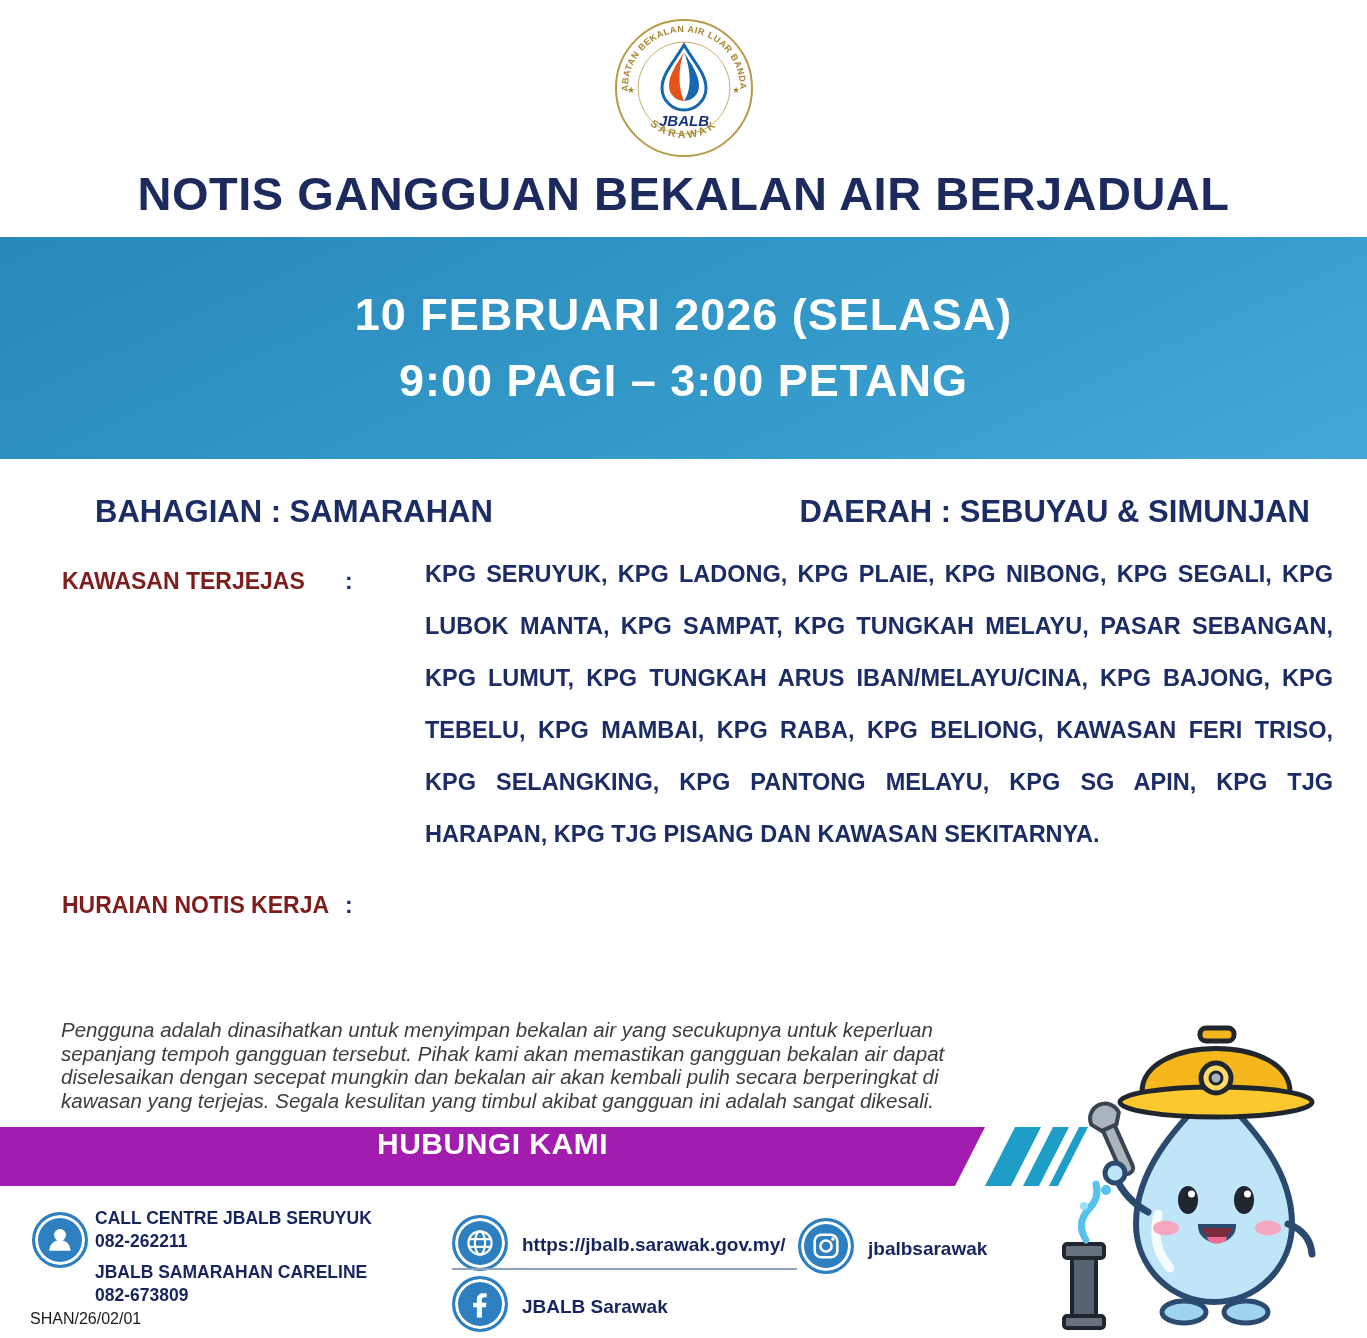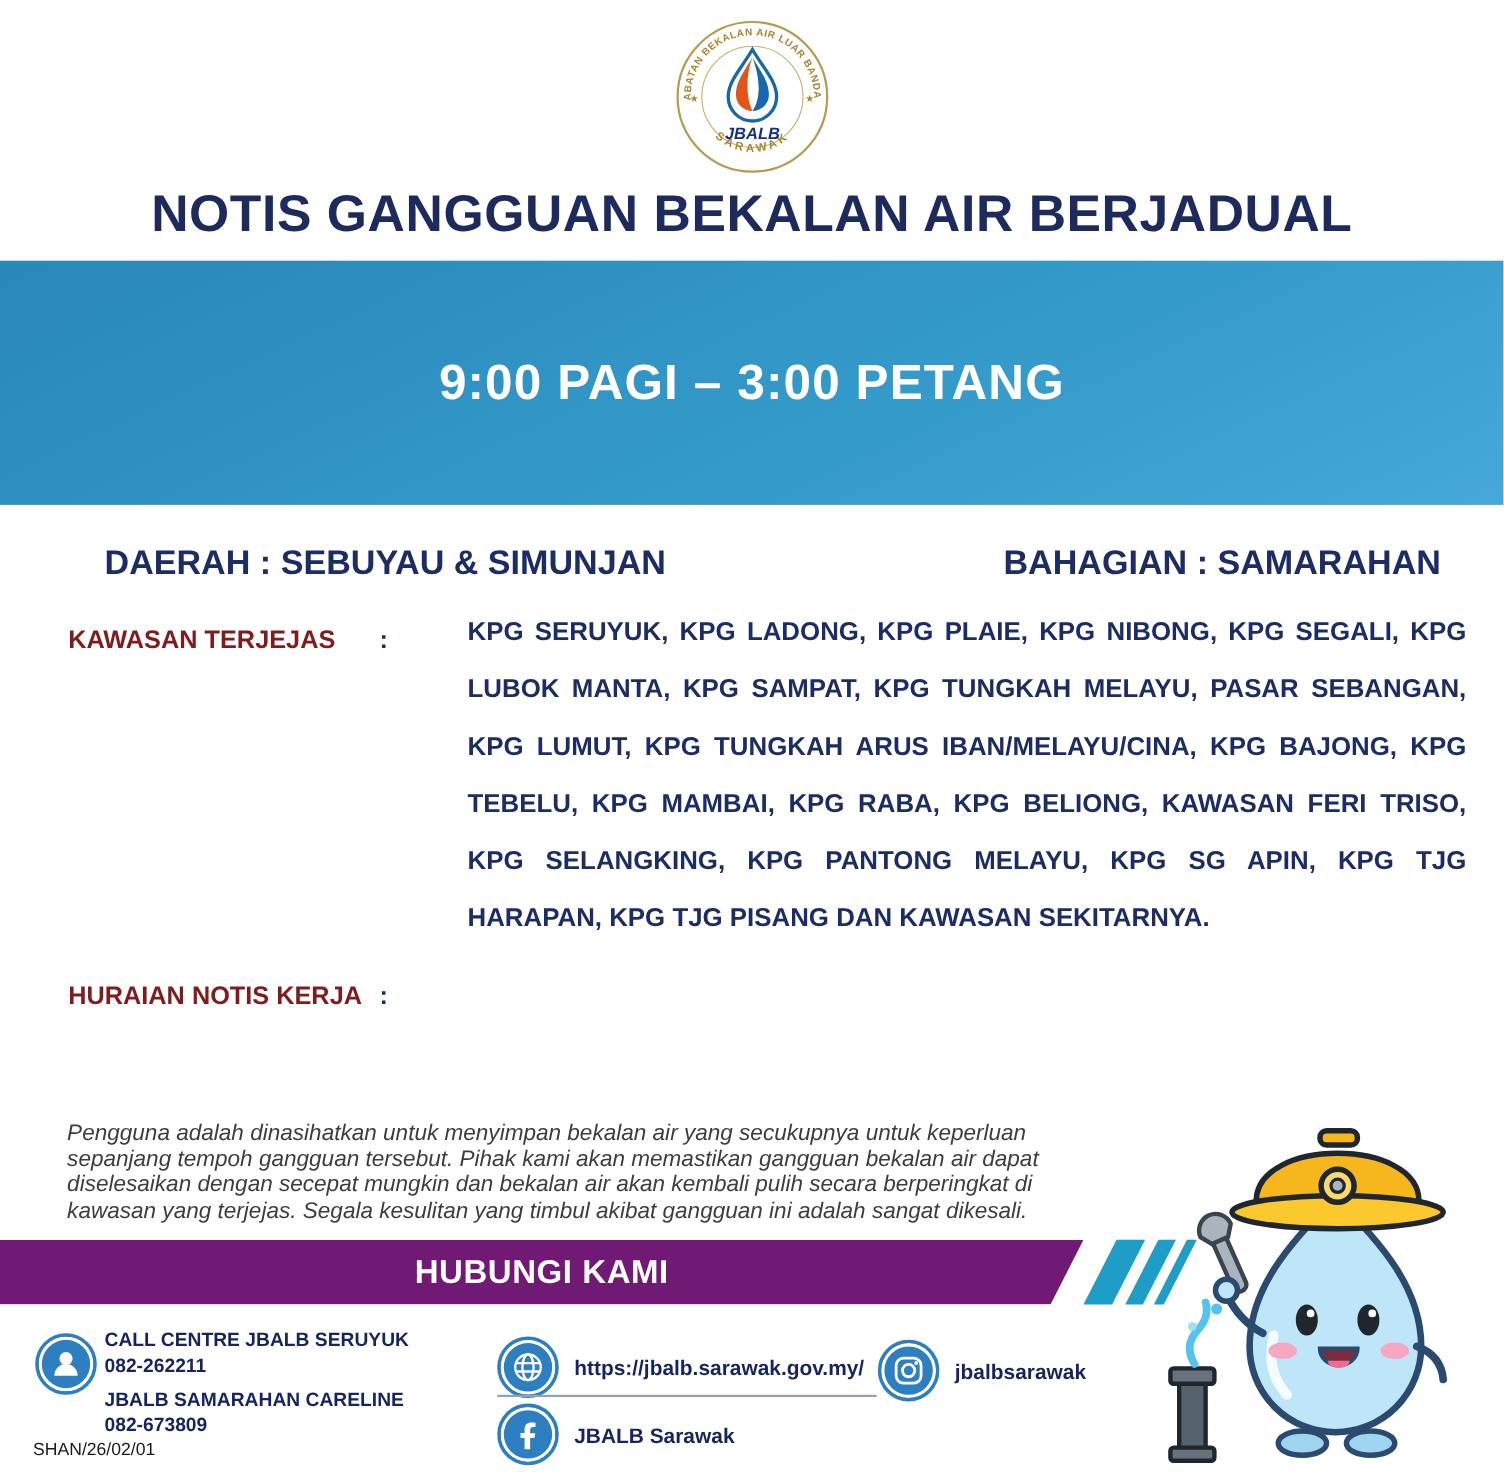--- a/index.html
+++ b/index.html
@@ -29,22 +29,22 @@
   .body-text { position:absolute; left:425px; width:908px; font-size:23.5px; font-weight:700;
                color:#1c2d66; line-height:52px; text-align:justify; text-align-last:left; }
   .kawasan-text { top:548px; }
   .huraian-text { top:872px; }
   .italic { font-style:italic; }
 
   .advisory { position:absolute; left:25px; top:1018px; width:952px;
               font-size:20.5px; font-style:italic; color:#3d3d3d; line-height:23.6px;margin-left:36px; }
 
   .contact-bar { position:absolute; top:1127px; left:0; width:985px; height:59px;
-                 background:#701a75; clip-path:polygon(0 0,100% 0,calc(100% - 30px) 100%,0 100%);
-                 display:flex; align-items:center; justify-content:center; }
+                 background:#a21caf; clip-path:polygon(0 0,100% 0,calc(100% - 30px) 100%,0 100%);
+                 display:flex; align-items:flex-start; justify-content:center; }
   .contact-bar span { color:#ffffff; font-size:30px; font-weight:700; letter-spacing:.5px; }
   .stripe { position:absolute; top:1127px; height:59px; background:#1e9dc6; transform:skewX(-27deg); }
   .stripe.s1 { left:1000px; width:26px; }
   .stripe.s2 { left:1038px; width:16px; }
   .stripe.s3 { left:1064px; width:9px; }
 
   .icon-circle { position:absolute; width:56px; height:56px; border-radius:50%;
                  background:#2e7fc0; border:3px solid #2e7fc0;
                  box-shadow:inset 0 0 0 3px #ffffff;
                  display:flex; align-items:center; justify-content:center; }
@@ -93,26 +93,27 @@
         <path d="M70 34 C63 46 55 56 55 68 a15 15 0 0 0 15 15 C64 70 64 50 70 34 Z" fill="#e4531c"></path>
         <path d="M70 34 C77 46 85 56 85 68 a15 15 0 0 1 -15 15 C79 70 76 50 70 34 Z" fill="#1667ae"></path>
       </g>
       <text x="70" y="108" text-anchor="middle" font-size="15" font-weight="700" font-style="italic" fill="#16317d">JBALB</text>
     </svg>
   </div>
 
   <h1 class="title">NOTIS GANGGUAN BEKALAN AIR BERJADUAL</h1>
 
   <div class="banner">
+    <div>10 FEBRUARI 2026 (SELASA)</div>
     <div>9:00 PAGI – 3:00 PETANG</div>
   </div>
 
   <div class="region-row">
+    <div>BAHAGIAN : SAMARAHAN</div>
     <div>DAERAH : SEBUYAU &amp; SIMUNJAN</div>
-    <div>BAHAGIAN : SAMARAHAN</div>
   </div>
 
   <div class="field-label kawasan-label">KAWASAN TERJEJAS</div>
   <div class="field-colon kawasan-colon">:</div>
   <div class="body-text kawasan-text">KPG SERUYUK, KPG LADONG, KPG PLAIE, KPG NIBONG, KPG SEGALI, KPG LUBOK MANTA, KPG SAMPAT, KPG TUNGKAH MELAYU, PASAR SEBANGAN, KPG LUMUT, KPG TUNGKAH ARUS IBAN/MELAYU/CINA, KPG BAJONG, KPG TEBELU, KPG MAMBAI, KPG RABA, KPG BELIONG, KAWASAN FERI TRISO, KPG SELANGKING, KPG PANTONG MELAYU, KPG SG APIN, KPG TJG HARAPAN, KPG TJG PISANG DAN KAWASAN SEKITARNYA.</div>
 
   <div class="field-label huraian-label">HURAIAN NOTIS KERJA</div>
   <div class="field-colon huraian-colon">:</div>
 
   <p class="advisory">Pengguna adalah dinasihatkan untuk menyimpan bekalan air yang secukupnya untuk keperluan sepanjang tempoh gangguan tersebut. Pihak kami akan memastikan gangguan bekalan air dapat diselesaikan dengan secepat mungkin dan bekalan air akan kembali pulih secara berperingkat di kawasan yang terjejas. Segala kesulitan yang timbul akibat gangguan ini adalah sangat dikesali.</p>

